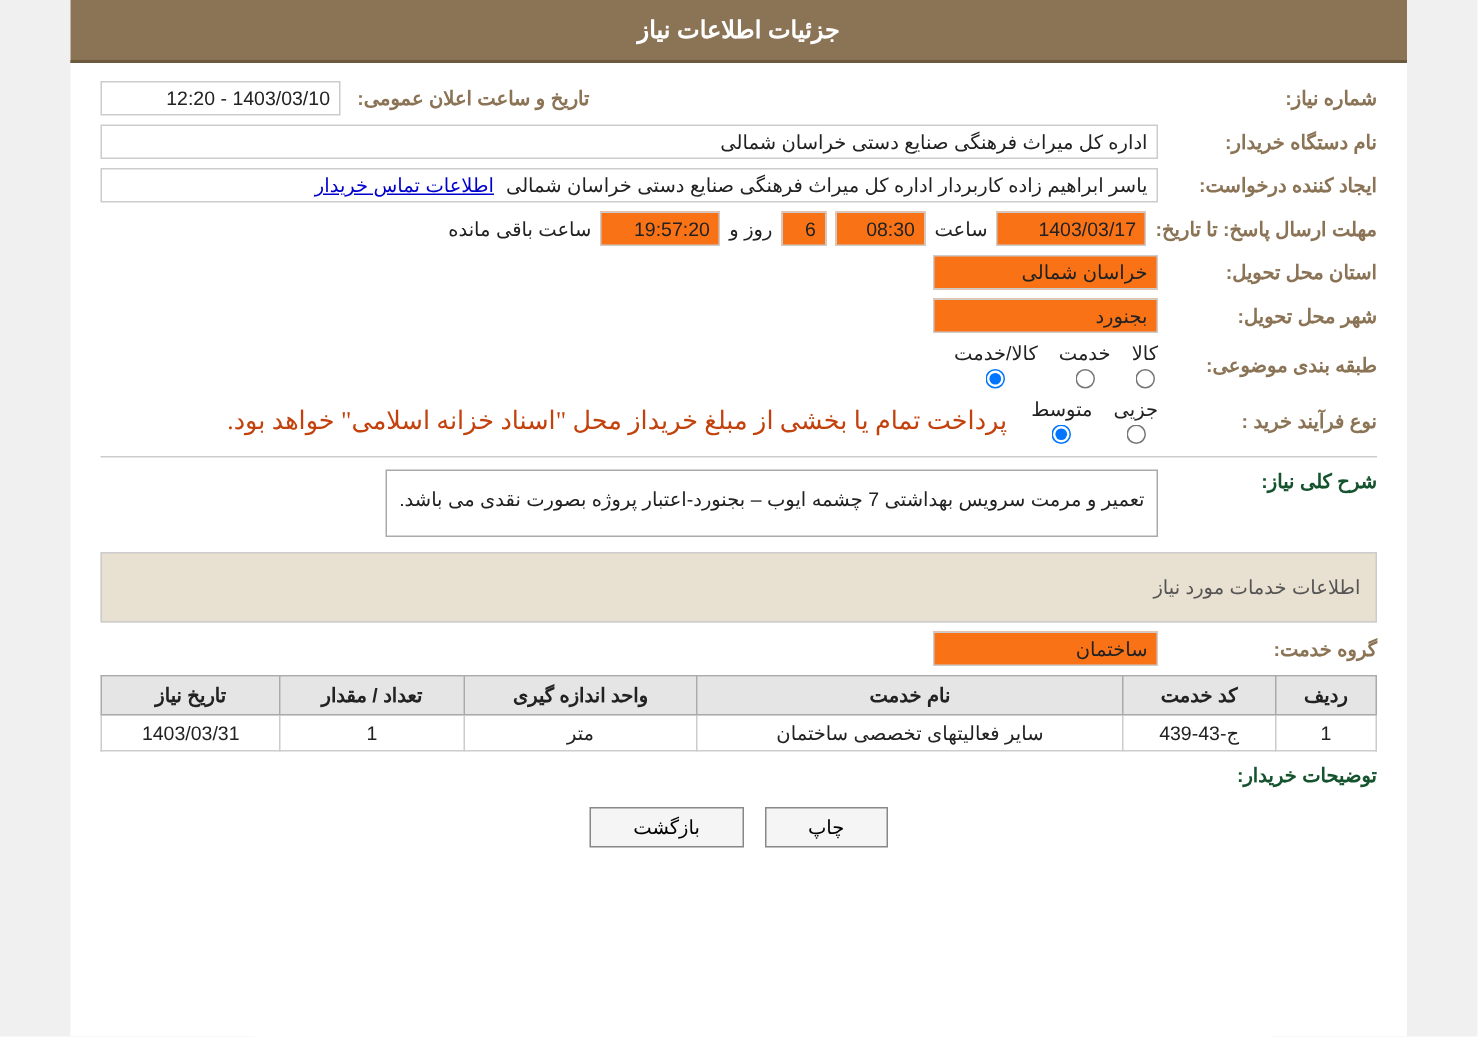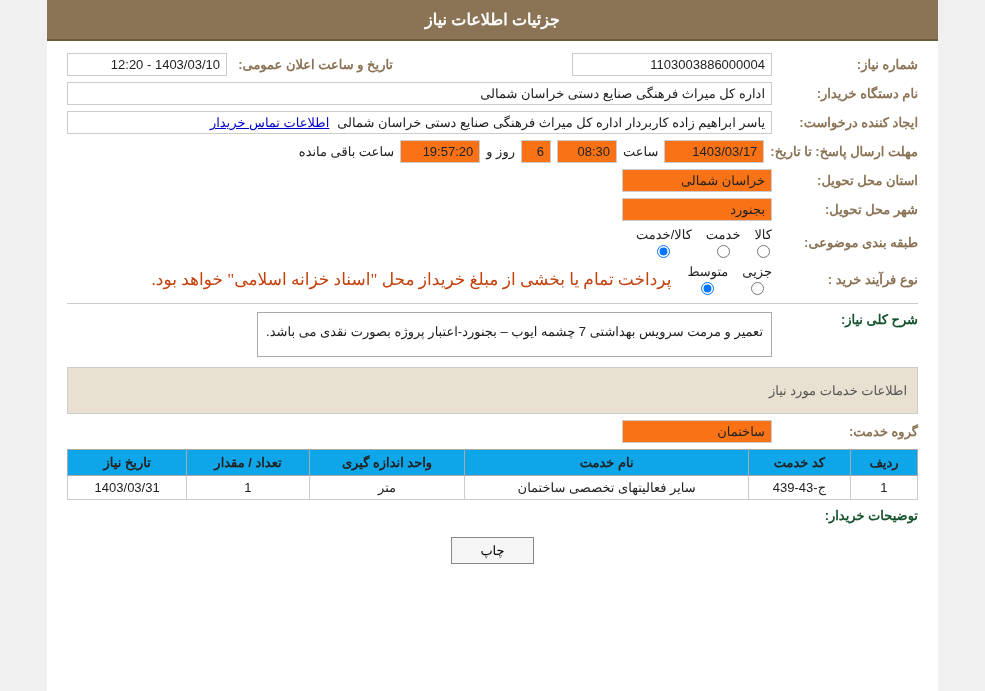--- a/index.html
+++ b/index.html
@@ -81,21 +81,21 @@
       align-items: center;
       gap: 3px;
       flex-direction: column;
     }
     .services-table {
       width: 100%;
       border-collapse: collapse;
       margin: 6px 0;
     }
     .services-table th {
-      background: #0ea5e9;
+      background: #e5e5e5;
       border: 1px solid #aaa;
       padding: 5px 8px;
       text-align: center;
       font-weight: bold;
     }
     .services-table td {
       border: 1px solid #ccc;
       padding: 4px 8px;
       text-align: center;
     }
@@ -155,21 +155,20 @@
 <div class="page-wrapper">
 
   <div class="header-bar">
     <span>جزئیات اطلاعات نیاز</span>
   </div>
 
   <div class="content-area">
 
     <div class="info-row">
       <span class="label-cell">شماره نیاز:</span>
-      <div class="value-box" style="min-width:200px;">1103003886000004</div>
       <span style="flex:1;"></span>
 
       <span class="label-cell" style="min-width:160px;">تاریخ و ساعت اعلان عمومی:</span>
       <div class="value-box" style="min-width:160px;">1403/03/10 - 12:20</div>
     </div>
 
     <div class="info-row">
       <span class="label-cell">نام دستگاه خریدار:</span>
       <div class="value-box value-wide">اداره کل میراث فرهنگی صنایع دستی خراسان شمالی</div>
     </div>
@@ -272,16 +271,17 @@
           </tr>
         </tbody>
     </table>
 
     <div class="tawzihat-row" style="margin-top:8px;">
       <span class="tawzihat-label">توضیحات خریدار:</span>
     </div>
 
     <div class="btn-row">
       <button class="btn btn-print">چاپ</button>
+      <button class="btn btn-back">بازگشت</button>
     </div>
 
   </div>
 </div>
 
 </body></html>

